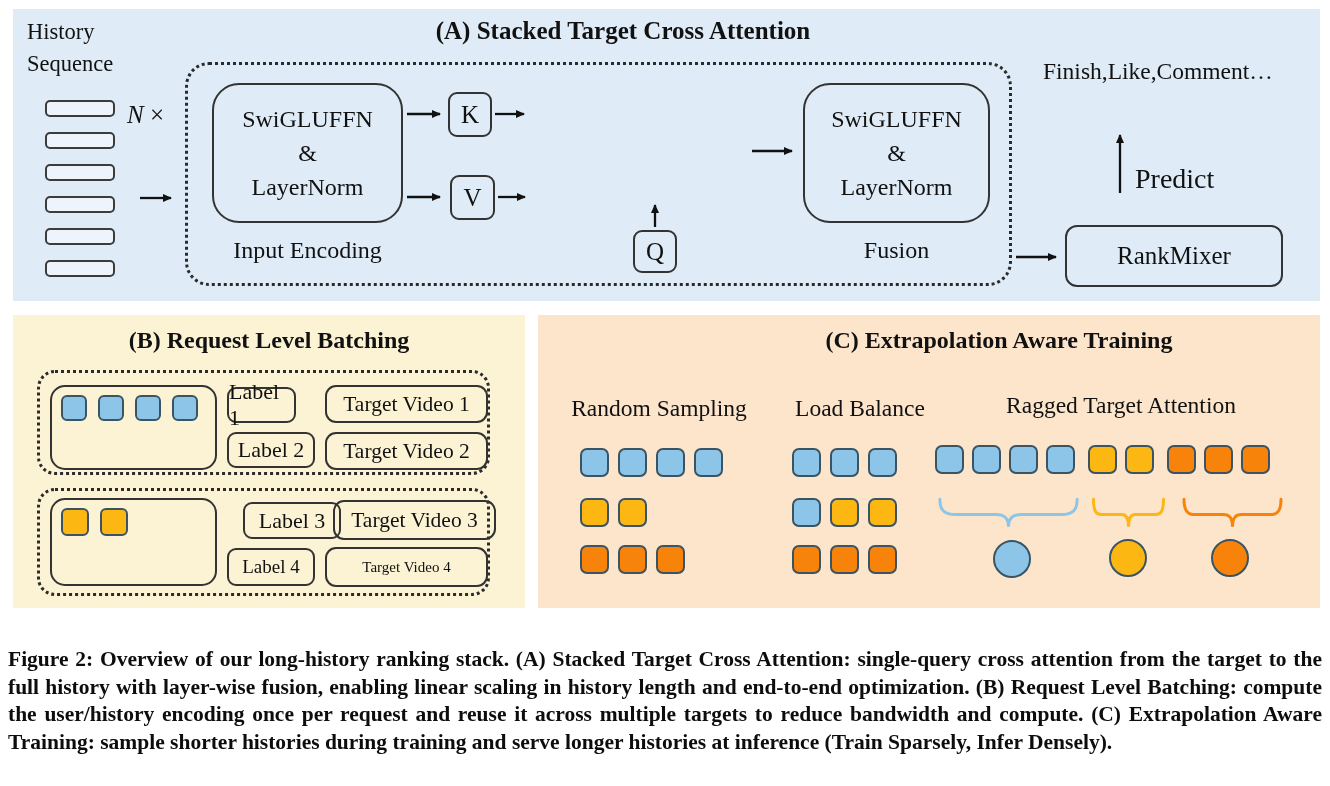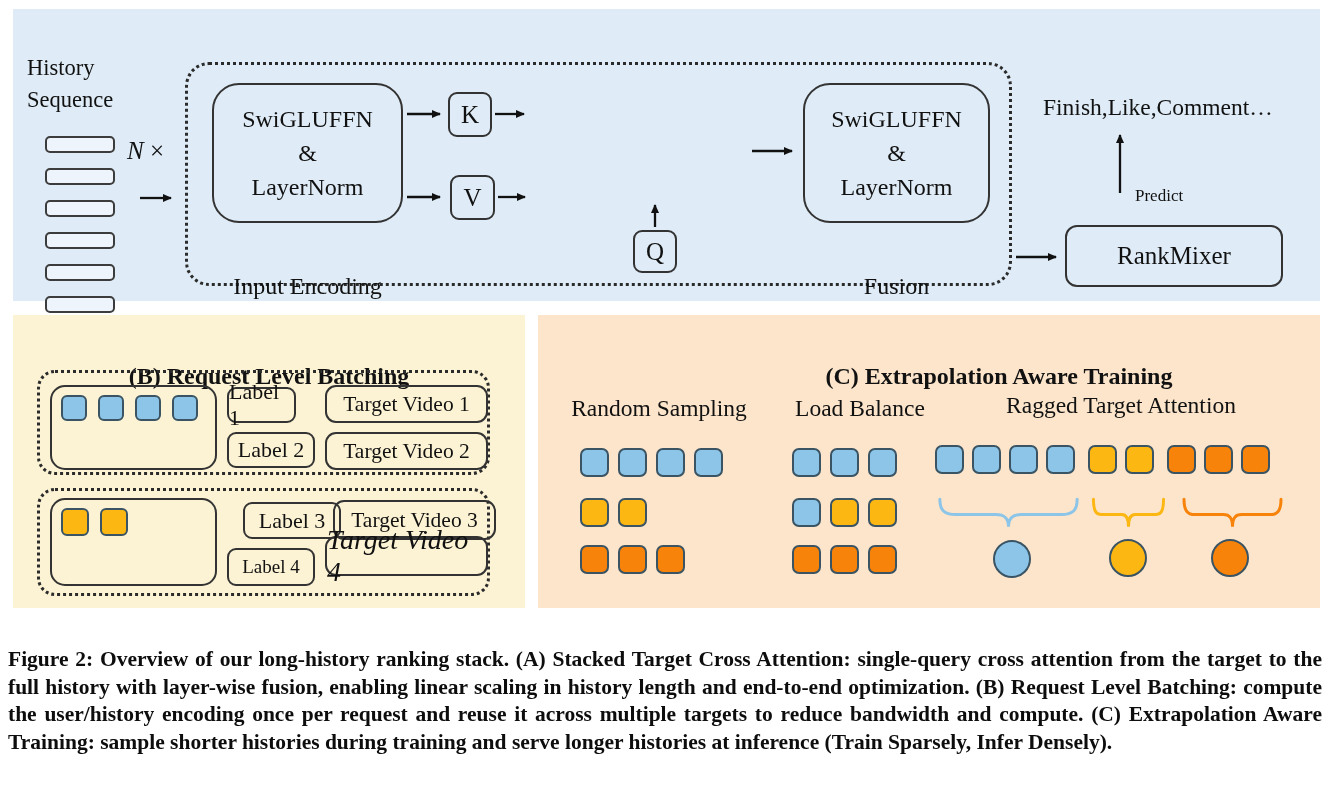--- a/index.html
+++ b/index.html
@@ -1,19 +1,19 @@
 <!DOCTYPE html>
 <html><head>
 <meta charset="utf-8">
 <style>
   html,body{margin:0;padding:0;background:#ffffff;}
   .page{position:relative;width:1330px;height:786px;background:#ffffff;
         font-family:"Liberation Serif","DejaVu Serif",serif;color:#111;overflow:hidden;}
   .panel{position:absolute;}
-  .abs{position:absolute;margin-top:36px;}
+  .abs{position:absolute;}
   .panel-title{font-weight:bold;font-size:25px;text-align:center;white-space:nowrap;}
   .prelines{white-space:pre-line;text-align:center;}
   .obox{position:absolute;border:2.5px solid #333;background:transparent;
         display:flex;align-items:center;justify-content:center;box-sizing:border-box;}
   .dotbox{position:absolute;border:3px dotted #2b2b2b;box-sizing:border-box;}
   .hist-rect{position:absolute;width:70px;height:17px;border:2px solid #3c3c3c;
              border-radius:5px;background:#edf4fb;box-sizing:border-box;}
   .sq{width:29px;height:29px;border:2.5px solid #3a5464;border-radius:7px;box-sizing:border-box;flex:0 0 auto;}
   .sqrow{position:absolute;display:flex;gap:9px;}
   .sq-groups{position:absolute;display:flex;gap:13px;}
@@ -28,20 +28,21 @@
   .caption{position:absolute;left:8px;top:646px;width:1314px;font-size:21.5px;
            font-weight:bold;line-height:27.5px;text-align:justify;color:#0d0d0d;}
   svg.arrows{position:absolute;left:0;top:0;pointer-events:none;}
 </style>
 </head>
 <body>
 
 <div class="page">
 
   <div class="panel" id="panel-a" style="left: 13px; top: 9px; width: 1307px; height: 292px; background: rgb(223, 236, 247);">
+    <div class="abs panel-title" style="left:200px;top:8px;width:820px;">(A) Stacked Target Cross Attention</div>
 
     <div class="abs prelines" style="left:14px;top:7px;font-size:22.5px;line-height:32px;text-align:left;">History
 Sequence</div>
 
     <div class="abs" style="left:32px;top:0;width:70px;height:292px;">
         <div class="hist-rect" style="left: 0px; top: 91px;"></div>
         <div class="hist-rect" style="left: 0px; top: 123px;"></div>
         <div class="hist-rect" style="left: 0px; top: 155px;"></div>
         <div class="hist-rect" style="left: 0px; top: 187px;"></div>
         <div class="hist-rect" style="left: 0px; top: 219px;"></div>
@@ -66,21 +67,21 @@
 
     <div class="obox" style="left:620px;top:221px;width:44px;height:43px;border-radius:9px;font-size:25px;">Q</div>
 
     <div class="obox prelines" style="left:790px;top:74px;width:187px;height:140px;border-radius:27px;font-size:24px;line-height:1.42;">SwiGLUFFN
 &amp;
 LayerNorm</div>
     <div class="abs" style="left:790px;top:228px;width:187px;text-align:center;font-size:24px;">Fusion</div>
 
     <div class="obox" style="left:1052px;top:216px;width:218px;height:62px;border-radius:12px;font-size:25px;">RankMixer</div>
 
-    <div class="abs" style="left:1122px;top:141px;font-size:17px;">Predict</div>
+    <div class="abs" style="left:1122px;top:154px;font-size:28px;">Predict</div>
 
     <div class="abs" style="left:1030px;top:49px;width:277px;font-size:23.5px;text-align:left;white-space:nowrap;">Finish,Like,Comment…</div>
 
     <svg class="arrows" width="1307" height="292" viewBox="0 0 1307 292">
       <defs>
         <marker id="ah" markerWidth="10" markerHeight="9" refX="8" refY="4" orient="auto" markerUnits="userSpaceOnUse">
           <path d="M0,0 L9,4 L0,8 z" fill="#111"></path>
         </marker>
       </defs>
       <g stroke="#111" stroke-width="2.3">
@@ -113,21 +114,21 @@
     <div class="obox" style="left:312px;top:117px;width:163px;height:38px;border-radius:11px;font-size:21.5px;">Target Video 2</div>
 
     <div class="dotbox" style="left:24px;top:173px;width:453px;height:108px;border-radius:18px;"></div>
     <div class="obox b-cont b-cont2" style="left:37px;top:183px;width:167px;height:88px;border-radius:15px;">
         <div class="sq" style="background: rgb(253, 183, 19);"></div>
         <div class="sq" style="background: rgb(253, 183, 19);"></div>
       </div>
     <div class="obox" style="left:214px;top:187px;width:98px;height:37px;border-radius:9px;font-size:22px;margin-left:16px;">Label 3</div>
     <div class="obox" style="left:320px;top:185px;width:163px;height:40px;border-radius:11px;font-size:21.5px;">Target Video 3</div>
     <div class="obox" style="left:214px;top:233px;width:88px;height:38px;border-radius:9px;font-size:19px;">Label 4</div>
-    <div class="obox" style="left:312px;top:221px;width:163px;height:40px;border-radius:11px;font-size:28px;font-style:italic;">Target Video 4</div>
+    <div class="obox" style="left:312px;top:232px;width:163px;height:40px;border-radius:11px;font-size:15px;">Target Video 4</div>
   </div>
 
   <div class="panel" id="panel-c" style="left: 538px; top: 315px; width: 782px; height: 293px; background: rgb(252, 229, 203);">
     <div class="abs panel-title" style="left:0;top:12px;width:922px;font-size:24px;">(C) Extrapolation Aware Training</div>
 
     <div class="col-label" style="left:20px;top:80px;width:202px;">Random Sampling</div>
     <div class="col-label" style="left:247px;top:80px;width:150px;">Load Balance</div>
     <div class="col-label" style="left:453px;top:77px;width:260px;">Ragged Target Attention</div>
 
     <div class="sqrow" style="left:42px;top:133px;">

